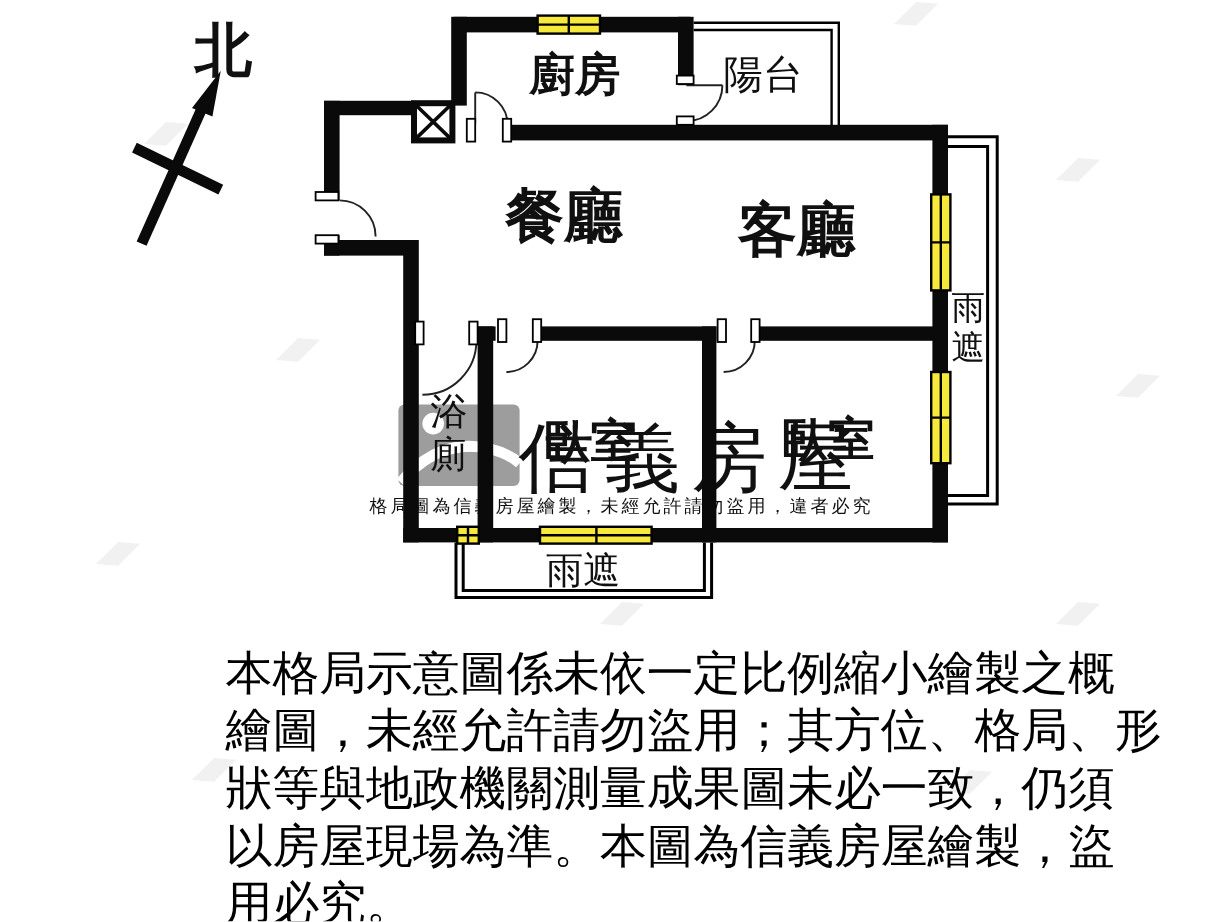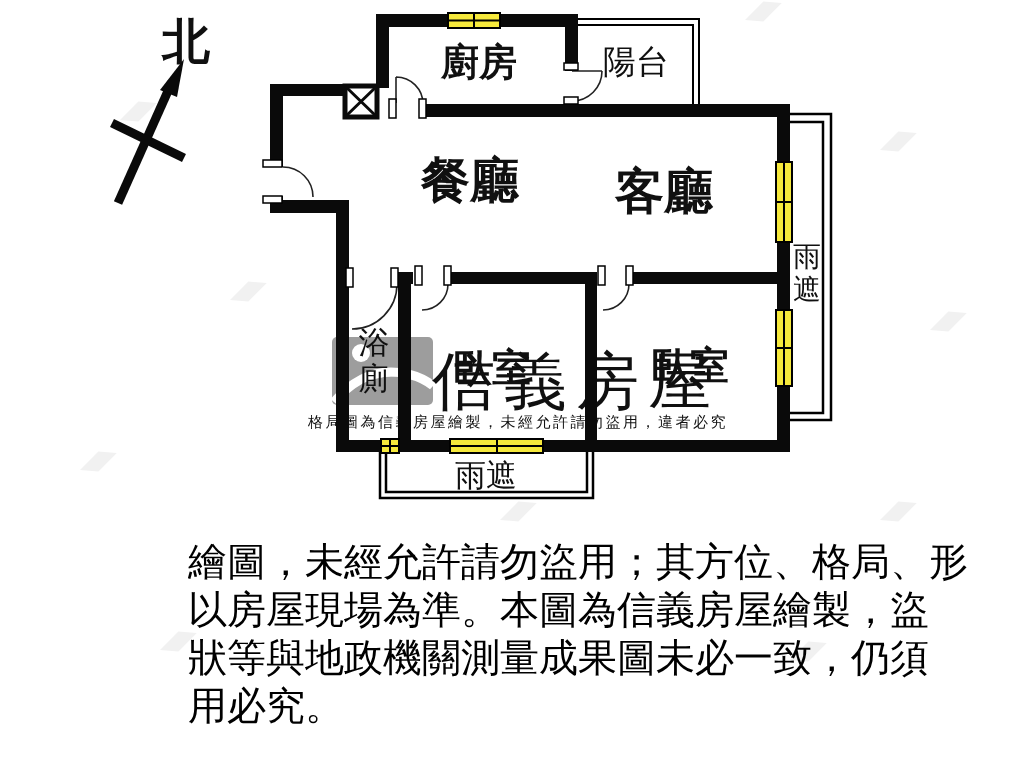--- a/index.html
+++ b/index.html
@@ -142,18 +142,19 @@
 
   <g>
     <text x="186" y="58" font-size="48" text-anchor="middle" class="room-label">北</text>
     <line x1="118" y1="203" x2="172" y2="82" stroke="#0a0a0a" stroke-width="9"></line>
     <polygon points="184,59 177,97 160,90" fill="#0a0a0a"></polygon>
     <line x1="112" y1="123" x2="184" y2="158" stroke="#0a0a0a" stroke-width="9"></line>
   </g>
 </svg>
 
   <div class="disclaimer">
+    <div>本格局示意圖係未依一定比例縮小繪製之概</div>
     <div>繪圖，未經允許請勿盜用；其方位、格局、形</div>
+    <div>狀等與地政機關測量成果圖未必一致，仍須</div>
     <div>以房屋現場為準。本圖為信義房屋繪製，盜</div>
-    <div>狀等與地政機關測量成果圖未必一致，仍須</div>
     <div>用必究。</div>
   </div>
 </div>
 
 </body></html>

